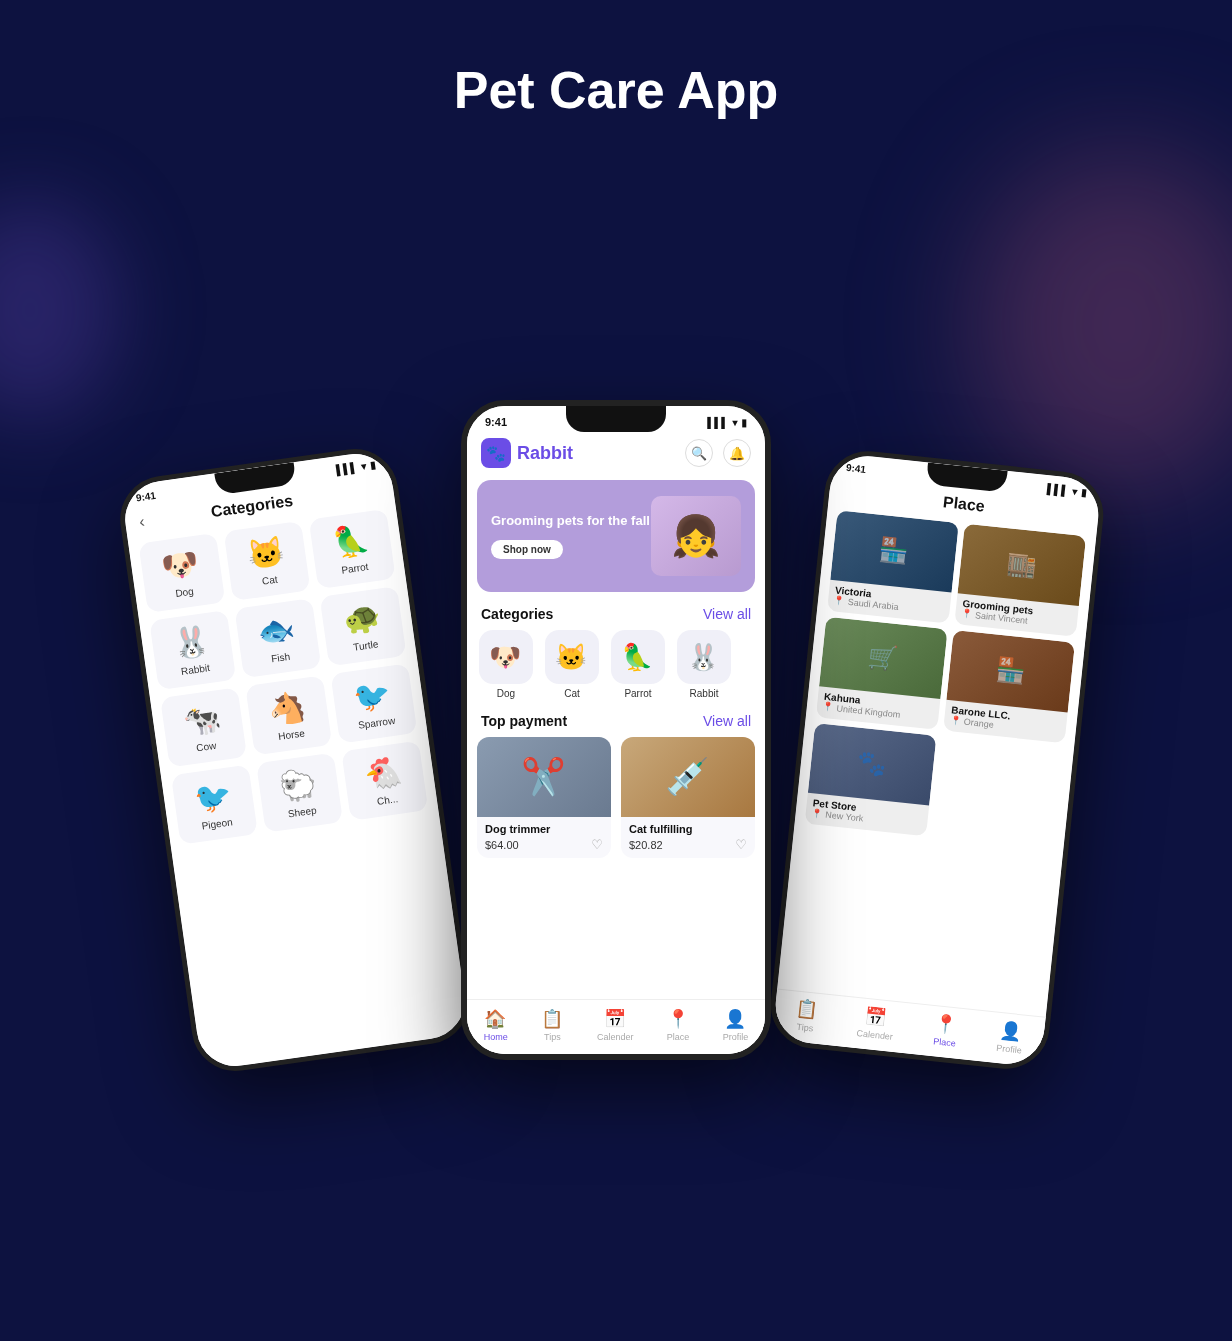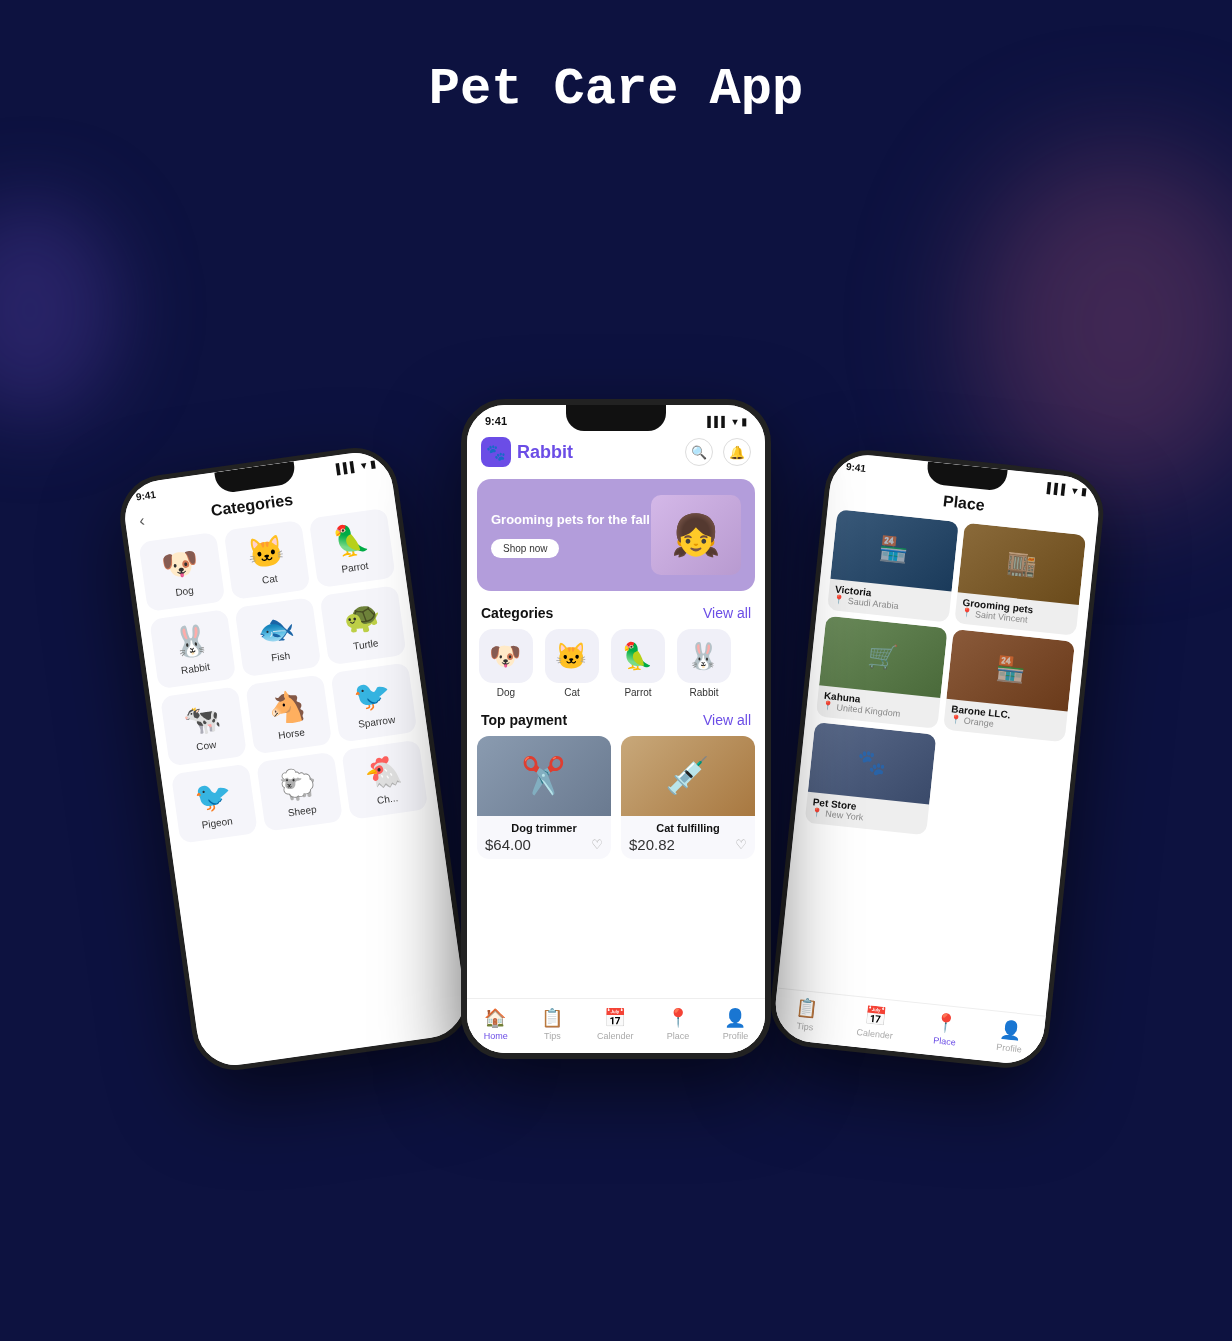--- a/index.html
+++ b/index.html
@@ -34,21 +34,20 @@
       border-radius: 50%;
       filter: blur(60px);
     }
 
     
     .header {
       text-align: center;
       padding: 60px 100px 40px;
       position: relative;
       z-index: 2;
-      font-family: Liberation Mono, monospace;
     }
 
     .header-title {
       font-size: 52px;
       font-weight: 800;
       color: #ffffff;
       margin-bottom: 20px;
     }
 
     .header-desc {
@@ -231,21 +230,21 @@
       line-height: 1.3;
     }
 
     .banner-btn {
       background: #fff;
       color: #333;
       border: none;
       border-radius: 20px;
       padding: 4px 12px;
       font-size: 10px;
-      font-weight: 400;
+      font-weight: 700;
       cursor: pointer;
     }
 
     
     .section-header {
       display: flex;
       justify-content: space-between;
       align-items: center;
       padding: 4px 14px 8px;
     }
@@ -315,38 +314,37 @@
       object-fit: cover;
       display: flex;
       align-items: center;
       justify-content: center;
       font-size: 36px;
       background: #ddd;
     }
 
     .service-info {
       padding: 6px 8px;
-      text-align: center;
     }
 
     .service-name {
       font-size: 11px;
       font-weight: 700;
       color: #111;
       margin-bottom: 2px;
     }
 
     .service-price-row {
       display: flex;
       justify-content: space-between;
       align-items: center;
     }
 
     .service-price {
-      font-size: 15px;
+      font-size: 11px;
       color: #333;
     }
 
     .heart-icon {
       font-size: 13px;
       color: #aaa;
     }
 
     
     .bottom-nav {

